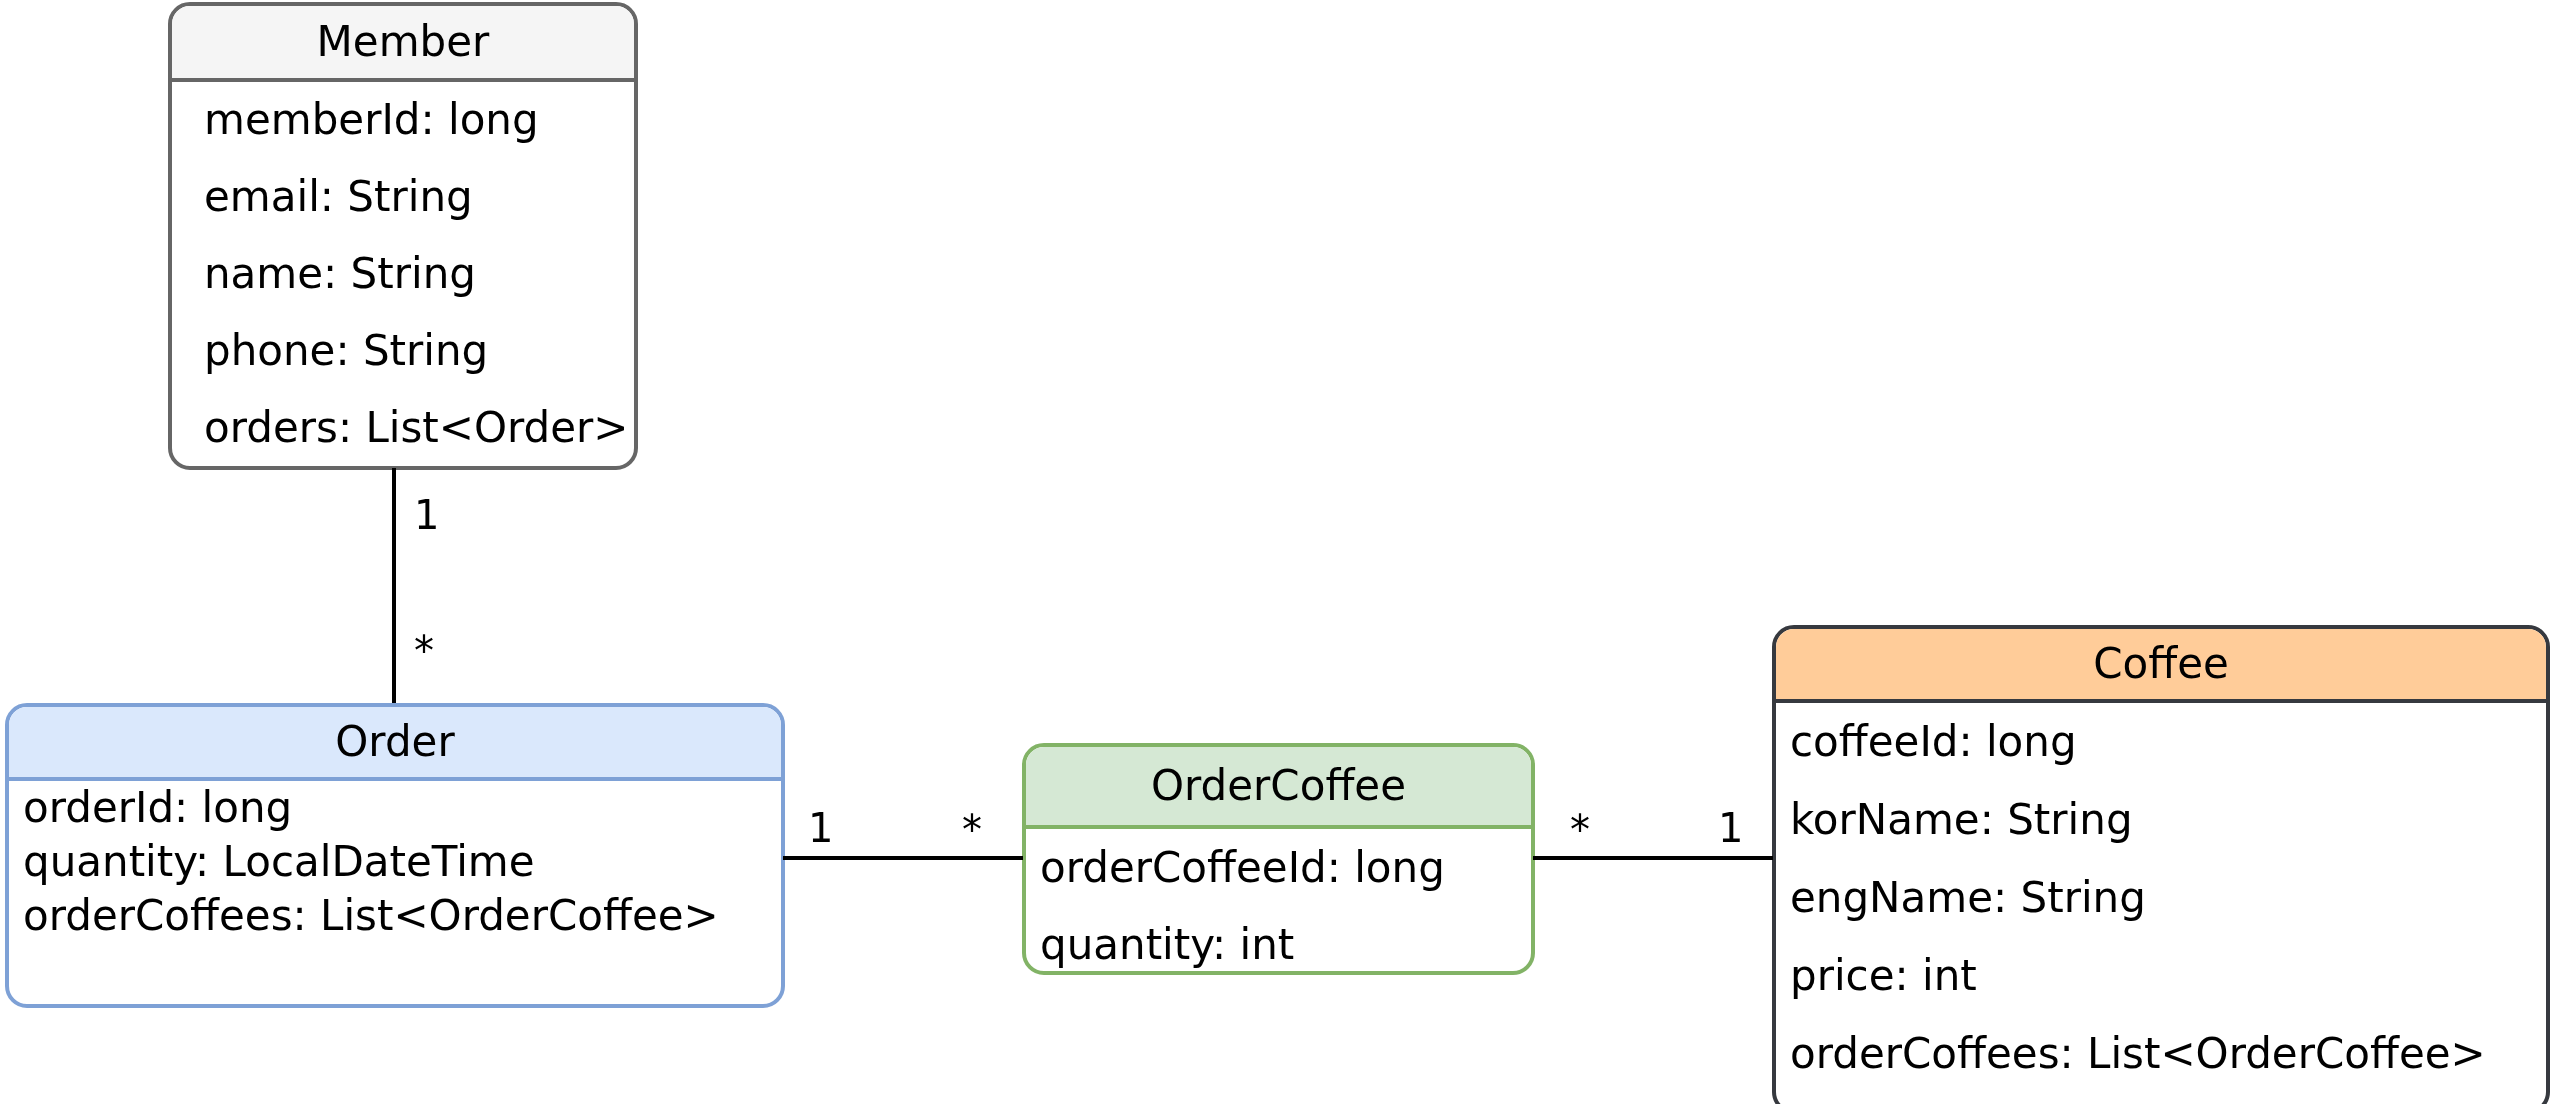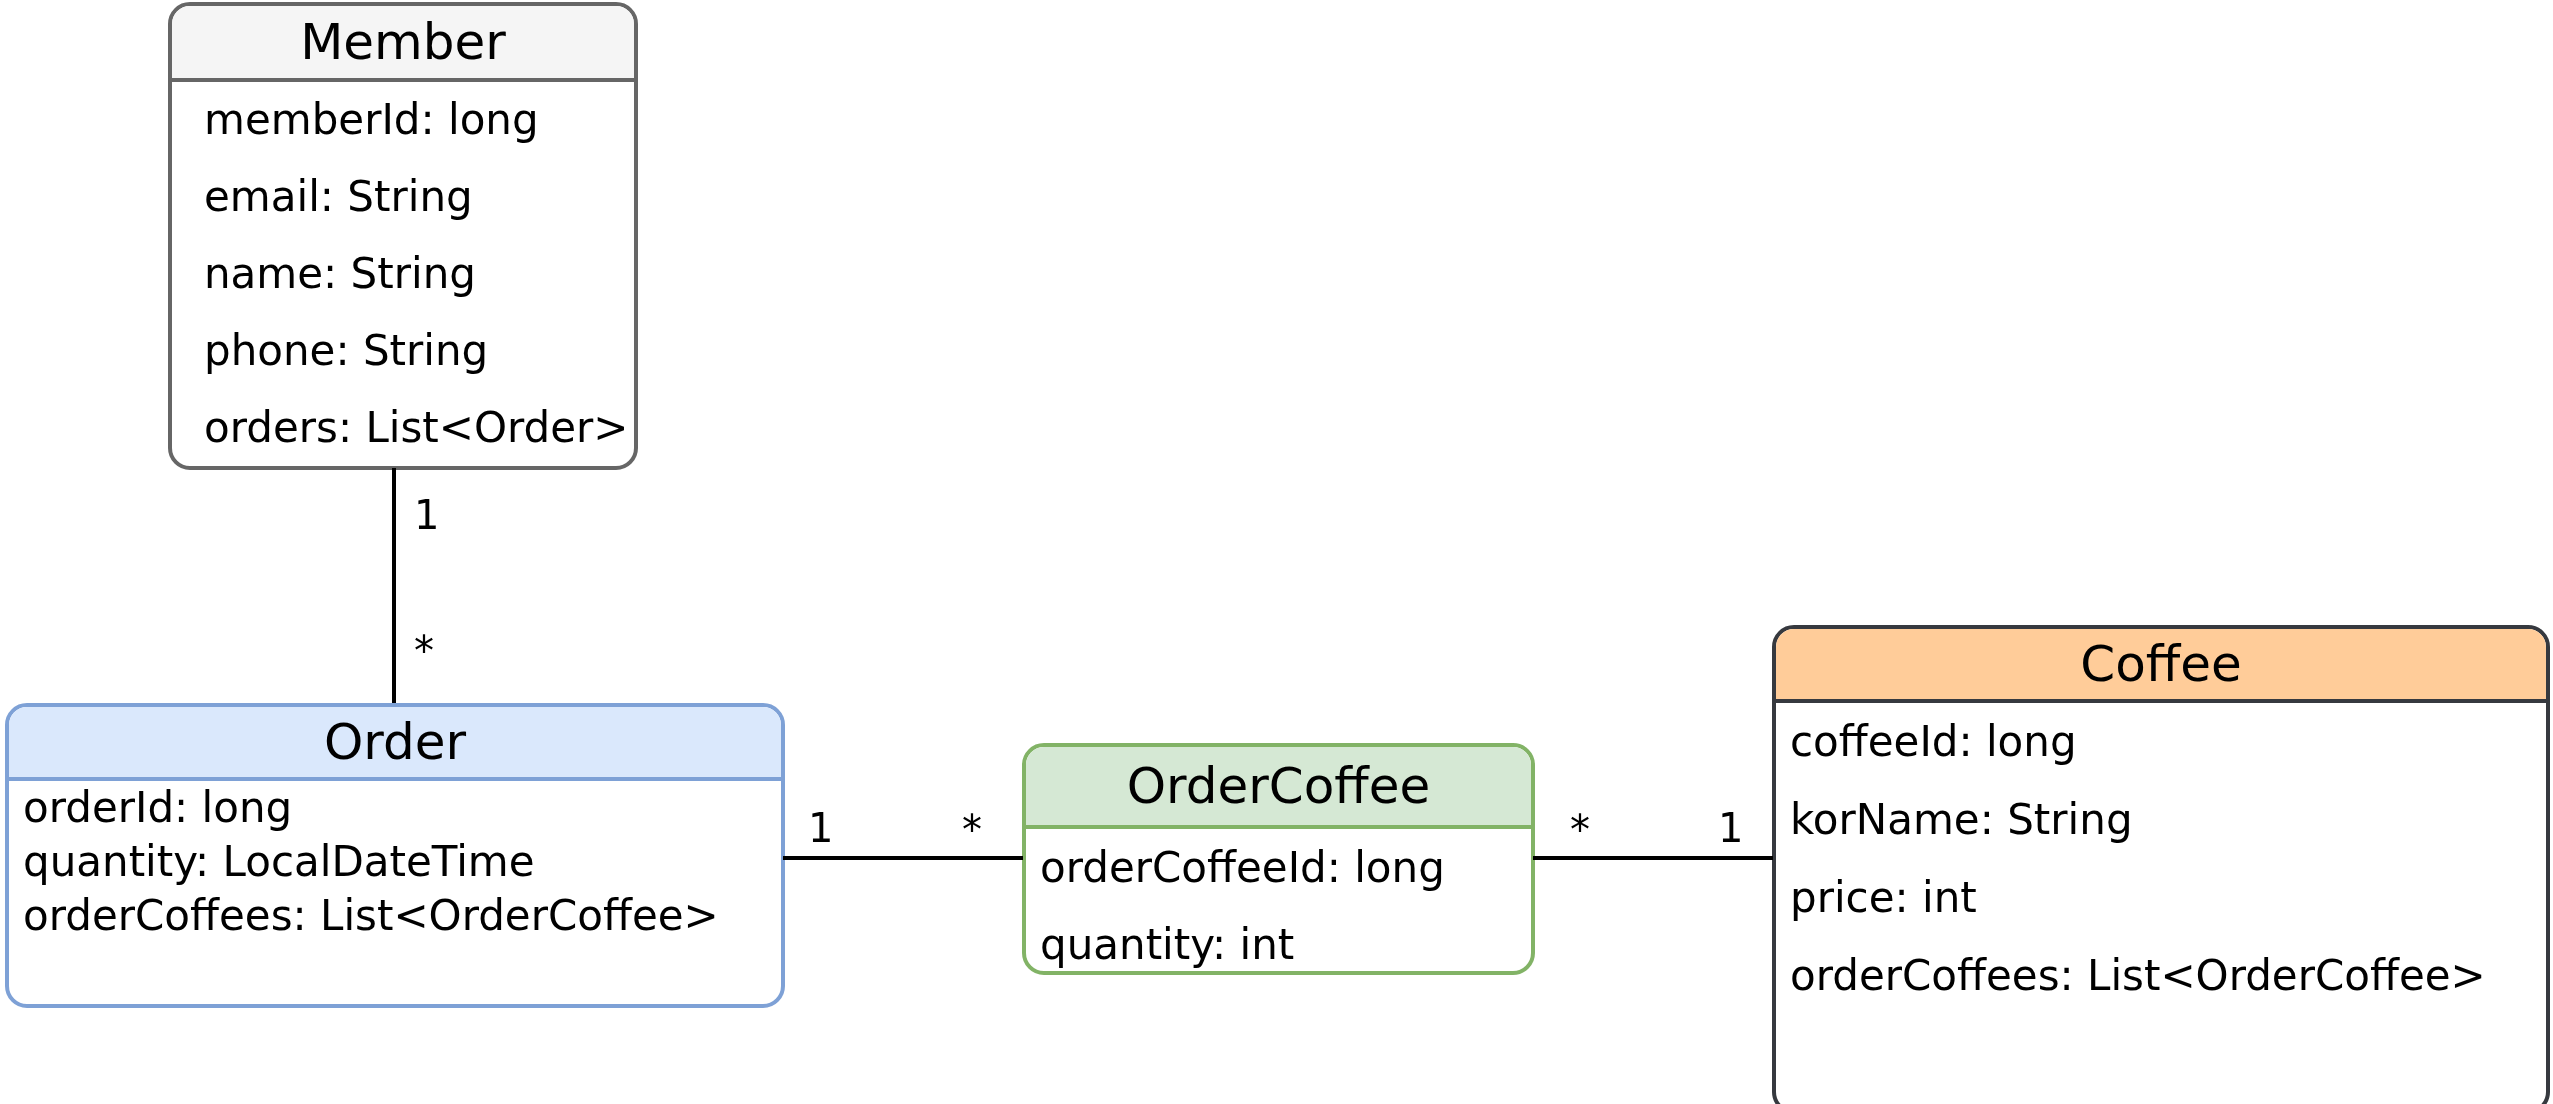--- a/index.html
+++ b/index.html
@@ -25,21 +25,21 @@
     border-style: solid;
     border-width: 4px;
     border-radius: 22px;
     background: #ffffff;
     overflow: hidden;
   }
   .uml-header {
     box-sizing: border-box;
     width: 100%;
     text-align: center;
-    font-size: 50px;
+    font-size: 42px;
     line-height: 1;
     color: #000000;
     display: flex;
     align-items: center;
     justify-content: center;
     border-bottom-style: solid;
     border-bottom-width: 4px;
   }
   .uml-attrs {
     box-sizing: border-box;
@@ -192,20 +192,21 @@
       <div class="uml-attr">orderCoffeeId: long</div>
       <div class="uml-attr">quantity: int</div>
     </div>
   </div>
 
   <div class="uml-class cls-coffee">
     <div class="uml-header">Coffee</div>
     <div class="uml-attrs">
       <div class="uml-attr">coffeeId: long</div>
       <div class="uml-attr">korName: String</div>
+      <div class="uml-attr">engName: String</div>
       <div class="uml-attr">price: int</div>
       <div class="uml-attr">orderCoffees: List&lt;OrderCoffee&gt;</div>
     </div>
   </div>
 
   <div class="edge-v edge-member-order"></div>
   <div class="edge-h edge-order-ordercoffee"></div>
   <div class="edge-h edge-ordercoffee-coffee"></div>
 
   <div class="mult mult-member-1">1</div>

